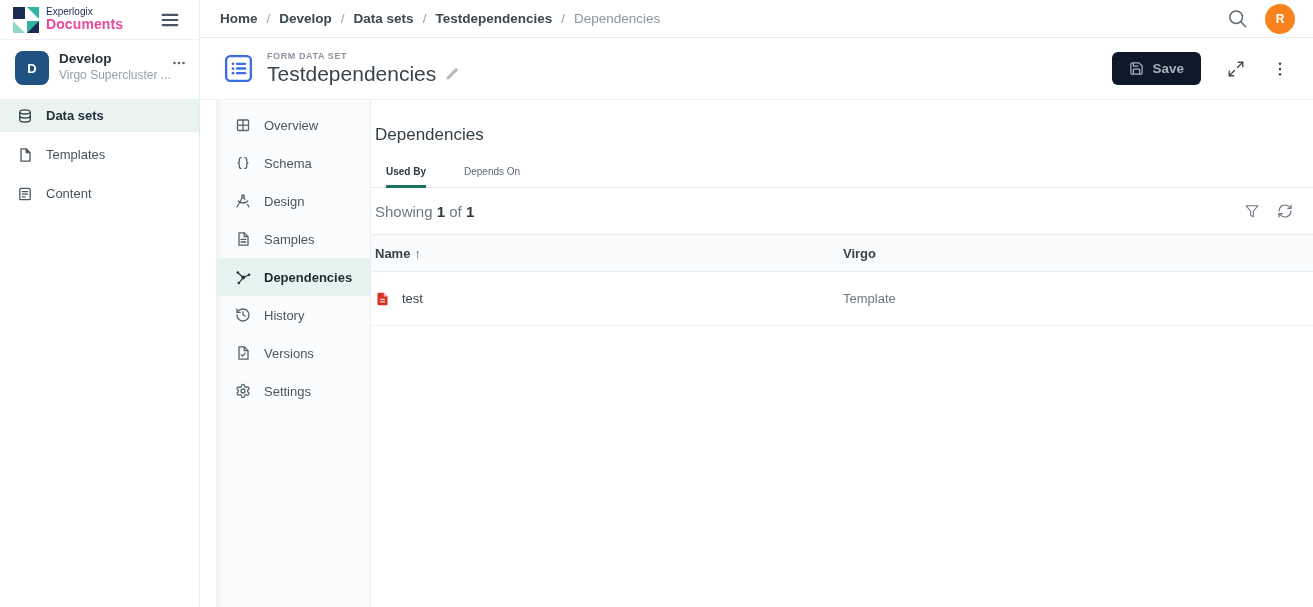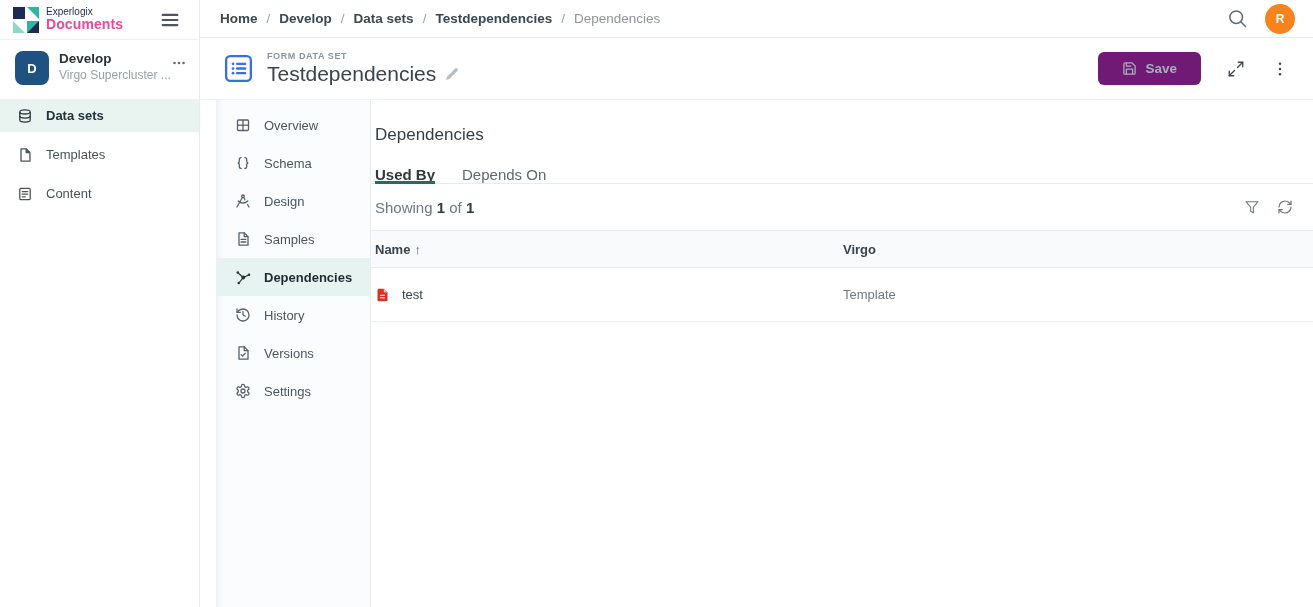--- a/index.html
+++ b/index.html
@@ -51,40 +51,40 @@
   
   .page-header { position:absolute; left:200px; top:38px; width:1113px; height:62px; background:#fff;
     border-bottom:1px solid #edf0f2; display:flex; align-items:center; padding:0 24px 0 22px; }
   .ph-icon { flex:none; }
   .ph-text { margin-left:12px; }
   .ph-kind { font-size:9px; font-weight:bold; letter-spacing:0.6px; color:#8a95a0; }
   .ph-title-row { display:flex; align-items:center; gap:9px; margin-top:1px; }
   .ph-title { font-size:21px; color:#39444c; }
   .edit-pencil { color:#b6bec5; cursor:pointer; }
   .ph-actions { margin-left:auto; display:flex; align-items:center; gap:26px; }
-  .save-btn { background:#701a75; color:#a6b1bc; border:none; border-radius:6px;
-    font-family:inherit; font-size:13.5px; font-weight:bold; padding:9px 24px;
+  .save-btn { background:#0f172a; color:#a6b1bc; border:none; border-radius:6px;
+    font-family:inherit; font-size:13.5px; font-weight:bold; padding:9px 17px;
     display:flex; align-items:center; gap:8px; cursor:default; }
   .icon-btn { color:#3f4a52; cursor:pointer; }
 
   
   .subnav { position:absolute; left:216px; top:100px; width:155px; height:507px;
     background:#fbfcfe; border-right:1px solid #e9ecef;
     box-shadow: inset 10px 0 10px -10px rgba(30,40,50,0.10); padding-top:6px; z-index:2; }
   .subnav-item { height:38px; display:flex; align-items:center; gap:13px; padding:0 19px;
     font-size:13px; color:#4a565f; cursor:pointer; }
   .subnav-item .ic { color:#55626b; }
   .subnav-item.selected { background:#e7f3f0; color:#1d2a32; font-weight:bold; }
   .subnav-item.selected .ic { color:#27343c; }
 
   
   .content { position:absolute; left:355px; top:100px; width:958px; height:507px; background:#fff; }
   .content-heading { font-size:17px; color:#333e45; padding:25px 20px 0; }
   .tabs { display:flex; gap:27px; padding:0 20px; margin-top:21px; border-bottom:1px solid #e9ecef; }
-  .tab { font-size:15px; color:#5d6974; position:relative; cursor:pointer; }
+  .tab { padding-bottom:10px; font-size:10px; color:#5d6974; position:relative; cursor:pointer;margin-left:11px; }
   .tab.active { color:#2d383f; font-weight:bold; }
   .tab.active::after { content:""; position:absolute; left:0; right:0; bottom:-1px; height:3px; background:#1d6f5e; }
   .showing-row { display:flex; align-items:center; padding:0 20px; height:47px; border-bottom:1px solid #e9ecef; }
   .showing-text { font-size:15px; color:#6c7883; }
   .showing-text b { color:#313c43; }
   .row-actions { margin-left:auto; display:flex; align-items:center; gap:17px; color:#6b7682; }
   .row-actions .icon-btn { color:#6b7682; }
 
   .table-header { display:grid; grid-template-columns:468px 1fr; padding:0 20px; height:37px;
     align-items:center; background:#f8fafb; border-bottom:1px solid #e9ecef;

